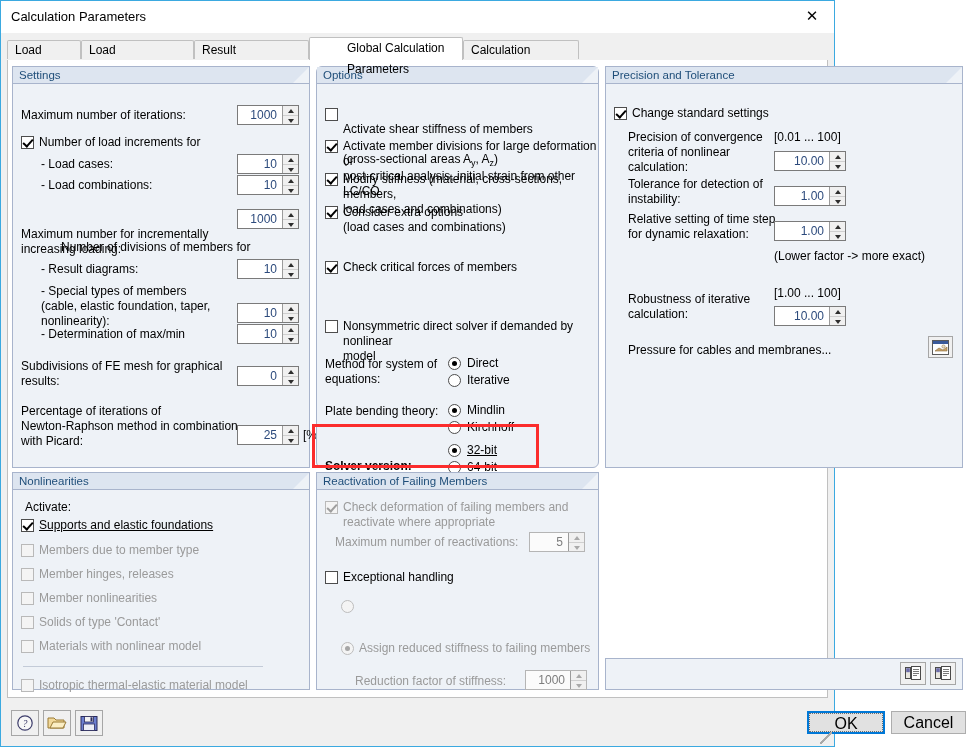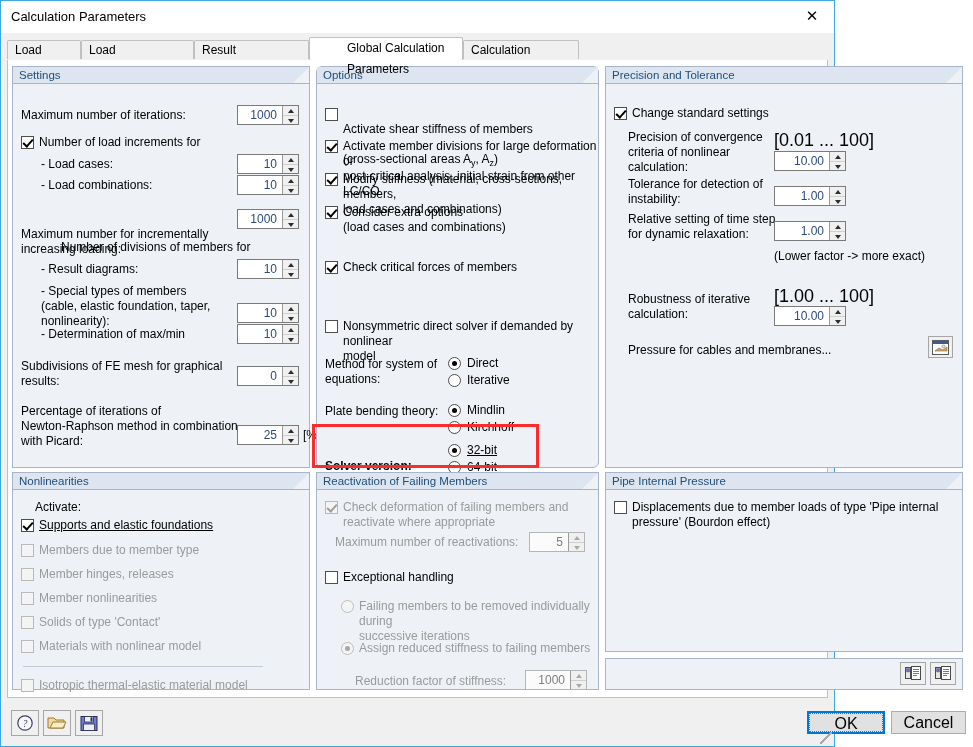--- a/index.html
+++ b/index.html
@@ -184,21 +184,21 @@
   
   .hrule {
     position: absolute; height: 1px; background: #c3cbd8;
   }
   .redbox {
     position: absolute;
     border: 3px solid #fb2c2c;
     pointer-events: none;
     z-index: 30;
   }
-  .range { position: absolute; font-size: 18px; color: #000; }
+  .range { position: absolute; font-size: 12px; color: #000; }
 
   
   .iconbtn {
     position: absolute;
     border: 1px solid #a6a6a6;
     background: #f0f0f0;
     cursor: pointer;
     display: flex; align-items: center; justify-content: center;
   }
 
@@ -469,21 +469,21 @@
             <path d="M3 11 l4 -3 l4 2 l4 -3 v4 h-12 z" fill="#c9a36a" stroke="#8a6b3a" stroke-width="0.6"></path>
             <circle cx="11.5" cy="6.5" r="1.6" fill="#e8e0c8" stroke="#8a6b3a" stroke-width="0.5"></circle>
           </svg>
         </div>
       </div>
     </div>
 
     <div class="group" style="left:4px; top:412px; width:298px; height:218px;">
       <div class="ghdr">Nonlinearities</div>
       <div class="gbody">
-        <div class="lbl" style="left:22px; top:10px;">Activate:</div>
+        <div class="lbl" style="left:12px; top:10px;">Activate:</div>
 
         <div class="cb on" style="left:8px; top:29px;"></div>
         <div class="lbl u" style="left:26px; top:28px;">Supports and elastic foundations</div>
 
         <div class="cb dis" style="left:8px; top:54px;"></div>
         <div class="lbl dim" style="left:26px; top:53px;">Members due to member type</div>
 
         <div class="cb dis" style="left:8px; top:78px;"></div>
         <div class="lbl dim" style="left:26px; top:77px;">Member hinges, releases</div>
 
@@ -516,45 +516,35 @@
           <span class="btns">
               <i></i>
               <i></i>
             </span>
         </div>
 
         <div class="cb" style="left:8px; top:81px;"></div>
         <div class="lbl" style="left:26px; top:80px;">Exceptional handling</div>
 
         <div class="rb dis" style="left:24px; top:110px;"></div>
-        <div class="lbl dim" style="left:42px; top:109px;">Failing members to be removed individually during
-successive iterations</div>
 
         <div class="rb on dis" style="left:24px; top:152px;"></div>
         <div class="lbl dim" style="left:42px; top:151px;">Assign reduced stiffness to failing members</div>
 
         <div class="lbl dim" style="left:38px; top:184px;">Reduction factor of stiffness:</div>
         <div class="spin dis" style="left:208px; top:180px; width:62px;">
           <span class="val">1000</span>
           <span class="btns">
               <i></i>
               <i></i>
             </span>
         </div>
       </div>
     </div>
 
-    <div class="group" style="left:597px; top:412px; width:358px; height:180px;">
-      <div class="ghdr">Pipe Internal Pressure</div>
-      <div class="gbody">
-        <div class="cb" style="left:8px; top:11px;"></div>
-        <div class="lbl" style="left:26px; top:10px;">Displacements due to member loads of type 'Pipe internal
-pressure' (Bourdon effect)</div>
-      </div>
-    </div>
 
     <div class="group" style="left:597px; top:598px; width:358px; height:32px; background:#eef2f7;">
       <div class="iconbtn" style="left:294px; top:3px; width:26px; height:23px;">
         <svg width="17" height="15" viewBox="0 0 17 15">
           <rect x="0.5" y="1.5" width="5" height="11" fill="#e8e6df" stroke="#4a4a4a"></rect>
           <rect x="1.2" y="2.2" width="3.6" height="4" fill="#6c6ca8"></rect>
           <rect x="6.5" y="0.5" width="9" height="13" fill="#ffffff" stroke="#4a4a4a"></rect>
           <line x1="8" y1="3.5" x2="14" y2="3.5" stroke="#7a7a7a"></line>
           <line x1="8" y1="5.5" x2="14" y2="5.5" stroke="#7a7a7a"></line>
           <line x1="8" y1="7.5" x2="14" y2="7.5" stroke="#7a7a7a"></line>

